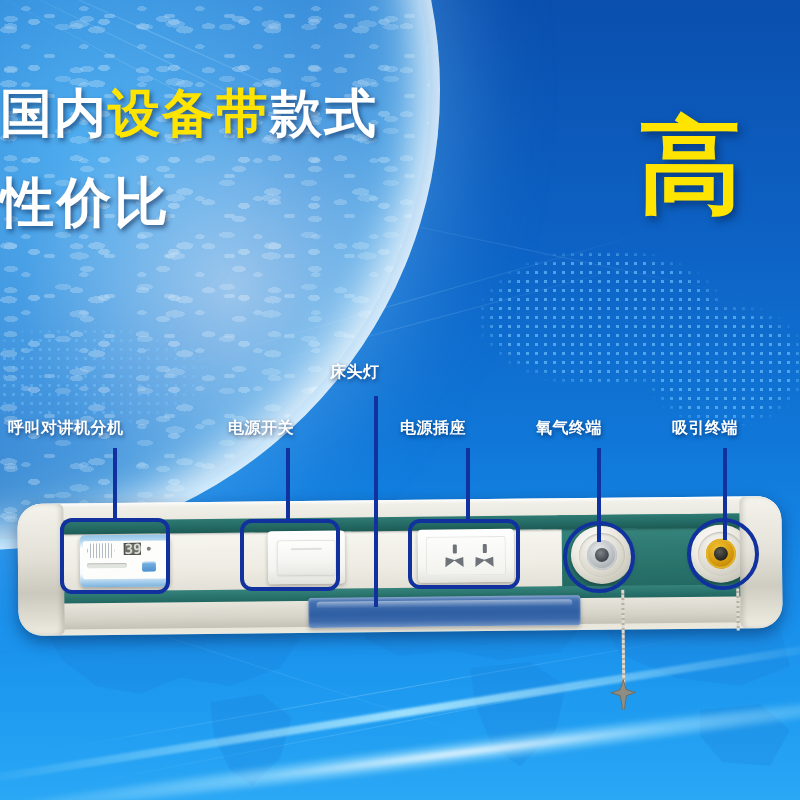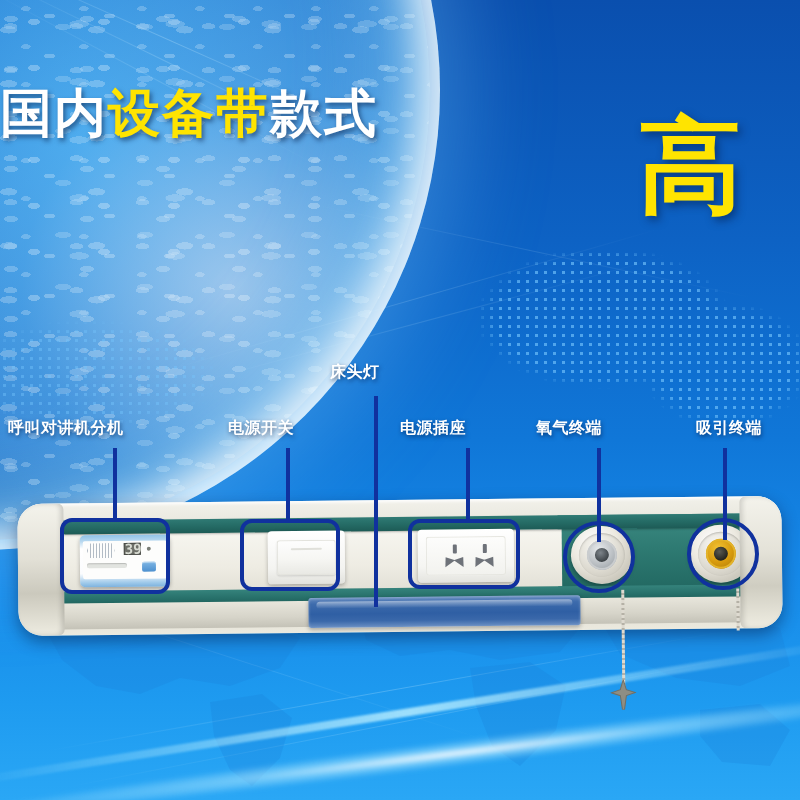--- a/index.html
+++ b/index.html
@@ -333,20 +333,21 @@
         <path d="M600,30 L700,20 L780,38 L790,76 L740,96 L676,88 L620,64 Z"></path>
         <path d="M700,120 L760,114 L790,140 L770,176 L722,172 L700,146 Z"></path>
       </g>
     </svg>
   </div>
   <div class="bigstreak2"></div>
   <div class="bigstreak"></div>
 
   <div class="headline">
     <div class="hl-row1"><span class="hl-w">国内</span><span class="hl-y">设备带</span><span class="hl-w">款式</span></div>
+    <div class="hl-row2">性价比</div>
     <div class="gao">高</div>
   </div>
 
   <div class="leaders">
 
     <div class="lline" style="left:113px;top:448px;height:74px;"></div>
     <div class="cbox" style="left:60px;top:518px;width:110px;height:76px;"></div>
 
     <div class="lline" style="left:286px;top:448px;height:75px;"></div>
     <div class="cbox" style="left:240px;top:519px;width:100px;height:72px;"></div>
@@ -362,21 +363,21 @@
     <div class="lline" style="left:723px;top:448px;height:92px;"></div>
     <div class="ccirc" style="left:687px;top:518px;width:72px;height:72px;"></div>
   </div>
 
   <div class="labels">
     <div class="lbl" style="left:228px;top:418px;">电源开关</div>
     <div class="lbl" style="left:8px;top:418px;">呼叫对讲机分机</div>
     <div class="lbl" style="left:330px;top:362px;">床头灯</div>
     <div class="lbl" style="left:536px;top:418px;">氧气终端</div>
     <div class="lbl" style="left:400px;top:418px;">电源插座</div>
-    <div class="lbl" style="left:696px;top:418px;">吸引终端</div>
+    <div class="lbl" style="left:672px;top:418px;">吸引终端</div>
   </div>
 
   <div class="unit">
     <div class="unit-body">
       <div class="greenpanel"></div>
       <div class="face"></div>
       <div class="stripe-top"></div>
       <div class="stripe-bot"></div>
       <div class="rail"></div>
 

